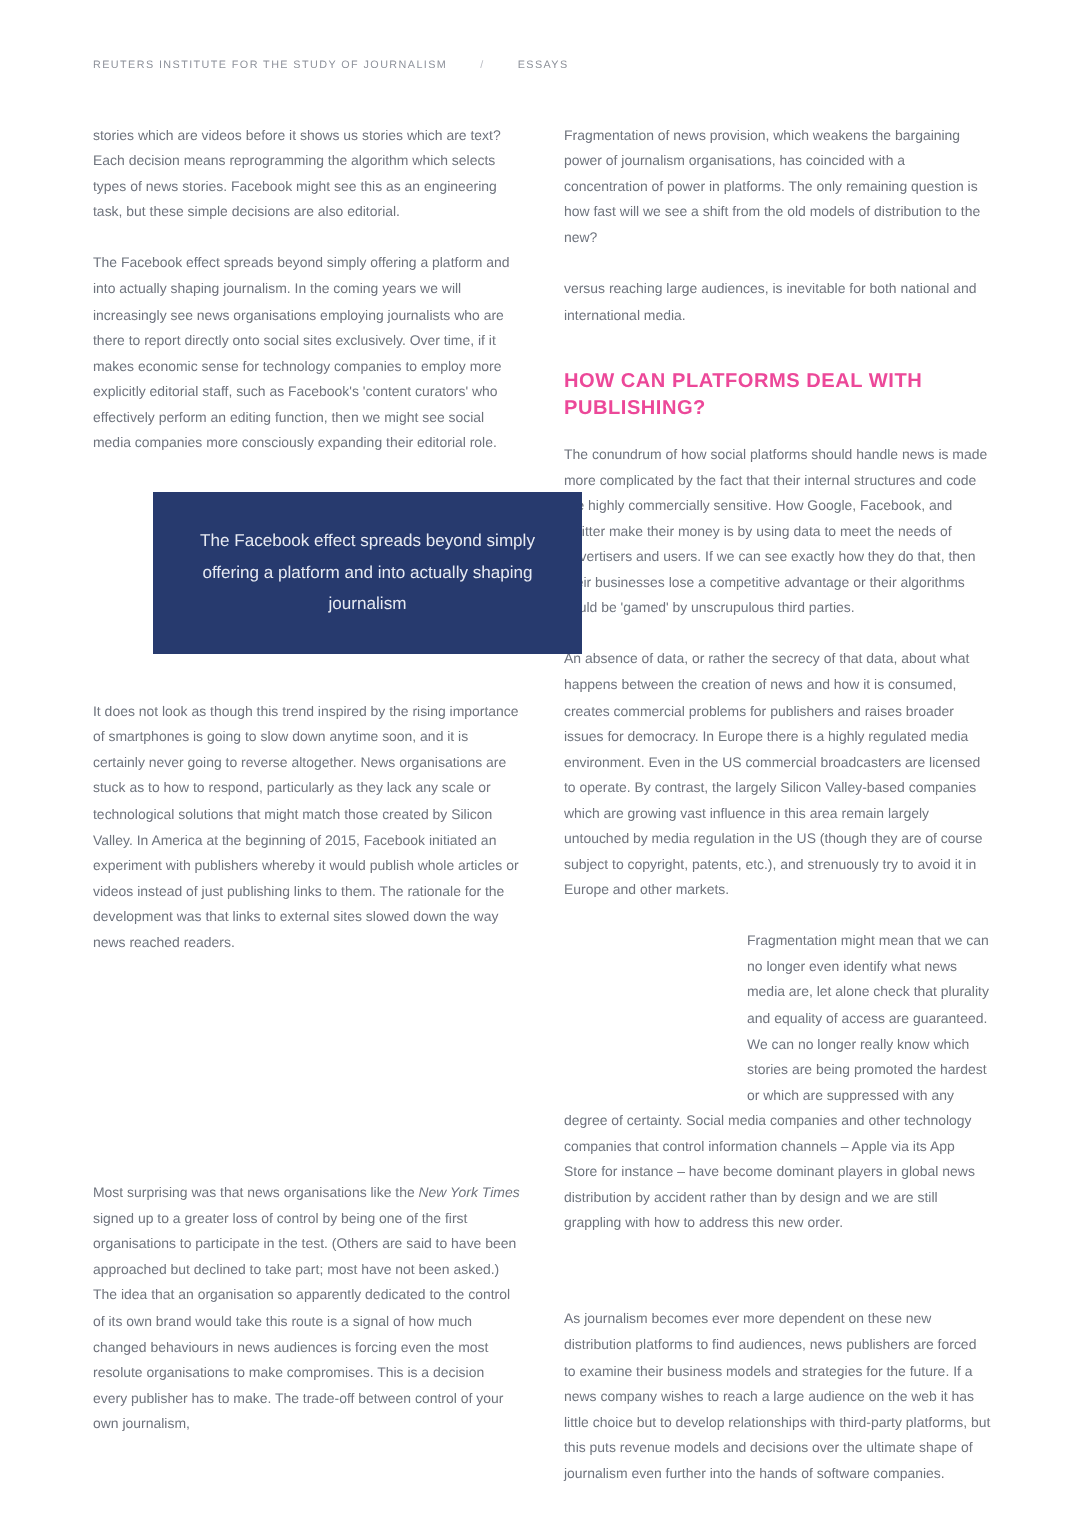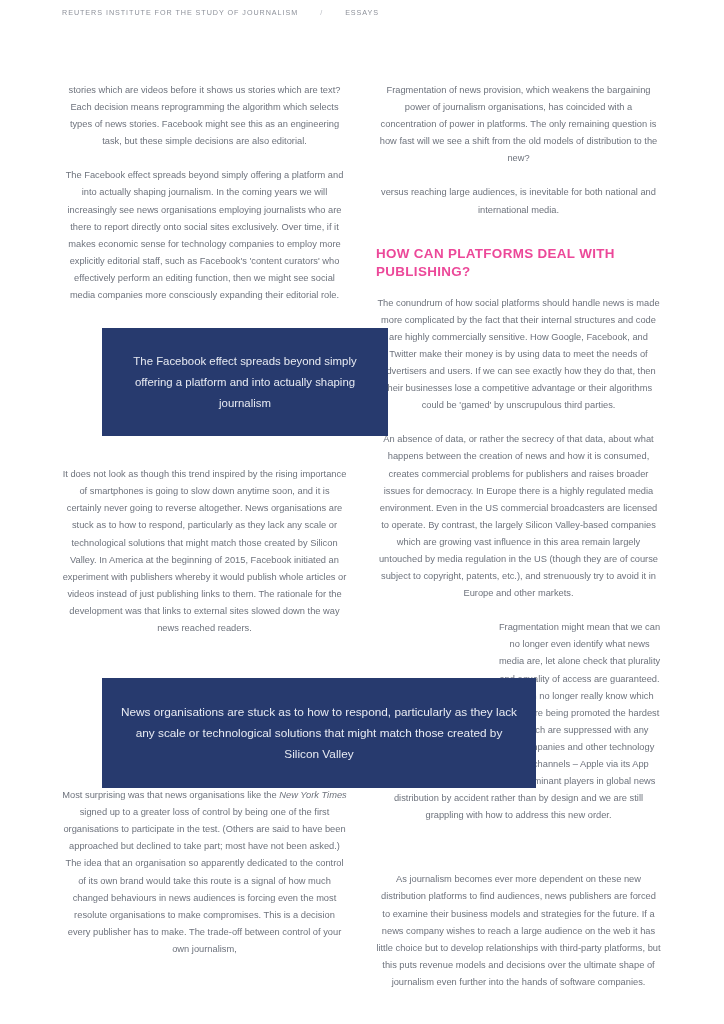--- a/index.html
+++ b/index.html
@@ -18,21 +18,21 @@
   .page {
     position: absolute;
     inset: 0;
     background: #ffffff;
   }
 
   
   .site-header {
     position: absolute;
     left: 62px;
-    top: 8px;
+    top: 38px;
     display: flex;
     align-items: center;
     gap: 0px;
     font-size: 7.2px;
     letter-spacing: 0.95px;
     color: #8d919a;
     text-transform: uppercase;
     white-space: nowrap;
   }
   .site-header .sep {
@@ -47,21 +47,21 @@
     width: 285px;
   }
   .col-left  { left: 62px; }
   .col-right { left: 376px; }
 
   p.body {
     margin: 0 0 17px 0;
     font-size: 9.3px;
     line-height: 17.1px;
     color: #6e737d;
-    text-align: center;
+    text-align: left;
   }
   p.body:last-child { margin-bottom: 0; }
   .it { font-style: italic; }
 
   h2.heading {
     margin: 0 0 13px 0;
     font-size: 13.4px;
     line-height: 18.5px;
     font-weight: bold;
     letter-spacing: 0.35px;
@@ -155,17 +155,14 @@
 
 
     <p class="body">As journalism becomes ever more dependent on these new distribution platforms to find audiences, news publishers are forced to examine their business models and strategies for the future. If a news company wishes to reach a large audience on the web it has little choice but to develop relationships with third-party platforms, but this puts revenue models and decisions over the ultimate shape of journalism even further into the hands of software companies.</p>
 
   </div>
 
   <blockquote class="pullquote" id="pullquote-1">
     <span>The Facebook effect spreads beyond simply offering a platform and into actually shaping journalism</span>
   </blockquote>
 
-  <blockquote class="pullquote" id="pullquote-2">
-    <span>News organisations are stuck as to how to respond, particularly as they lack any scale or technological solutions that might match those created by Silicon Valley</span>
-  </blockquote>
 
 </div>
 
 </body></html>

